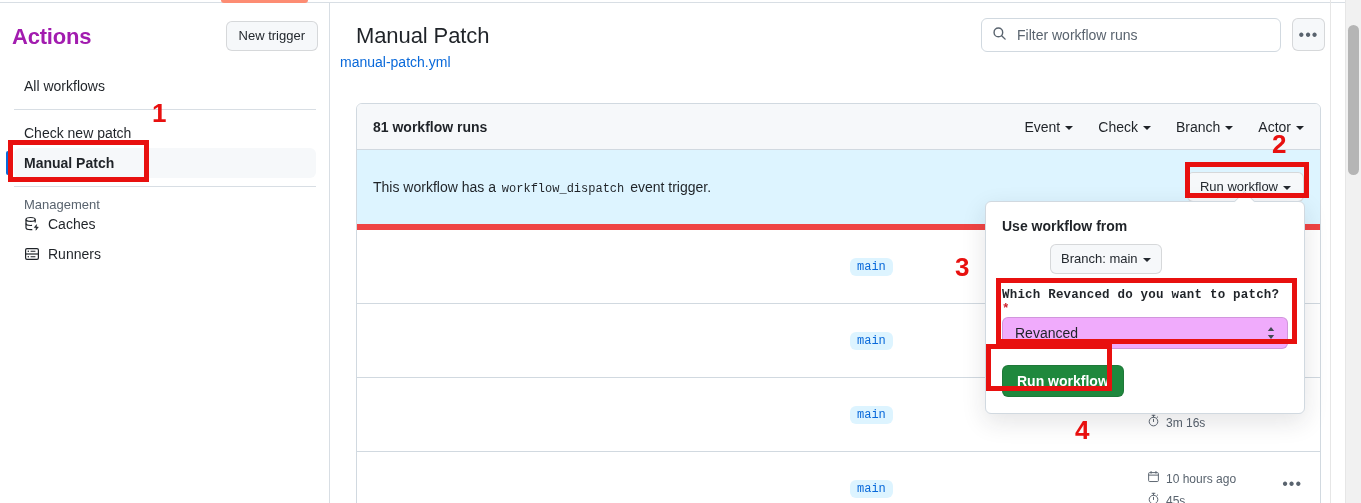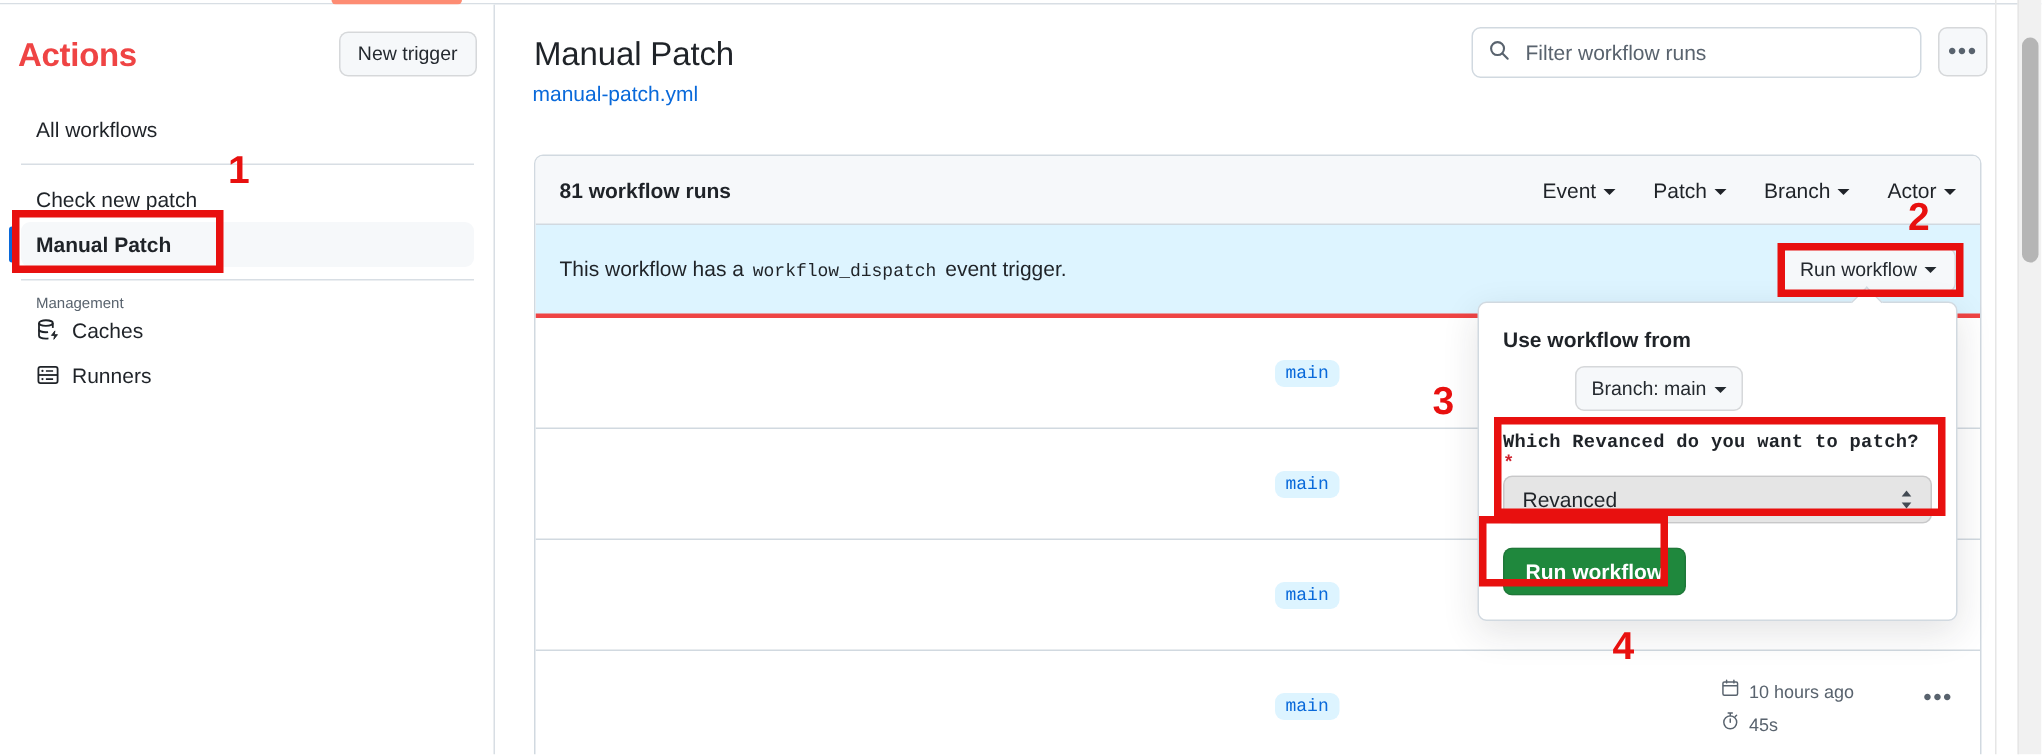--- a/index.html
+++ b/index.html
@@ -37,21 +37,21 @@
     border-right: 1px solid #d8dee4;
     box-sizing: border-box;
   }
   .sb-header {
     position: absolute; left: 12px; top: 18px;
     width: 306px; height: 34px;
   }
   .sb-title {
     position: absolute; left: 0; top: 3px;
     font-size: 22px; font-weight: 700; letter-spacing: -0.2px;
-    color: #ef4444;
+    color: #a21caf;
   }
   .new-workflow-btn {
     position: absolute; right: 0; top: 0;
     height: 30px; line-height: 28px;
     padding: 0 12px;
     font-size: 13px; color: #24292f;
     background: #f6f8fa;
     border: 1px solid rgba(31,35,40,0.15);
     border-radius: 6px;
     box-sizing: border-box;
@@ -82,21 +82,21 @@
     width: 4px; height: 24px;
     background: #0969da;
     border-radius: 6px;
   }
   .sb-divider {
     height: 1px; background: #d8dee4;
     margin: 8px 14px;
   }
   .sb-section-label {
     margin: 10px 24px 4px 24px;
-    font-size: 10px; color: #59636e; font-weight: 400;
+    font-size: 13px; color: #59636e; font-weight: 400;
   }
   .sb-mgmt-item {
     display: flex; align-items: flex-start;
     gap: 8px;
     height: 30px;
     margin: 0 14px;
     padding: 0 10px;
     border-radius: 6px;
     font-size: 14px; color: #1f2328;
     cursor: pointer;
@@ -110,21 +110,21 @@
     left: 331px; top: 3px;
     width: 1000px; height: 500px;
     overflow: hidden;
   }
   .page-title {
     position: absolute; left: 25px; top: 20px;
     font-size: 22px; font-weight: 400; letter-spacing: -0.1px;
     color: #1f2328;
   }
   .page-subtitle {
-    position: absolute; left: 24px; top: 51px;
+    position: absolute; left: 9px; top: 51px;
     font-size: 14px; color: #0969da; text-decoration: none;
     cursor: pointer;
   }
 
   
   .search-wrap {
     position: absolute; left: 650px; top: 15px;
     width: 300px; height: 34px;
     background: #ffffff;
     border: 1px solid #d1d9e0;
@@ -186,22 +186,22 @@
     display: inline-block;
     width: 0; height: 0; margin-left: 5px;
     vertical-align: middle;
     border-left: 4px solid transparent;
     border-right: 4px solid transparent;
     border-top: 4px solid currentColor;
   }
 
   .dispatch-banner {
     background: #ddf4ff;
-    border-bottom: 3px solid #ef4444;
-    height: 62px;
+    border-bottom: 6px solid #ef4444;
+    height: 80px;
     display: flex; align-items: center;
     padding: 0 16px;
     box-sizing: border-box;
   }
   .dispatch-text { font-size: 14px; color: #1f2328; }
   .dispatch-text code {
     font-family: "Liberation Mono", monospace;
     font-size: 12px;
     background: transparent;
     padding: 0 2px;
@@ -295,21 +295,21 @@
   .input-label {
     font-family: "Liberation Mono", monospace;
     font-size: 12.5px; font-weight: 700; color: #1f2328;
     margin-bottom: 1px;
     letter-spacing: 0.2px;
   }
   .req-star { color: #cf222e; font-weight: 700; }
   .select-field {
     position: relative;
     height: 32px;
-    background: #e5e5e5;
+    background: #f0abfc;
     border: 1px solid rgba(31,35,40,0.15);
     border-radius: 6px;
     box-sizing: border-box;
     display: flex; align-items: center;
     padding: 0 12px;
     font-size: 14px; color: #1f2328;
     cursor: pointer;
     margin-bottom: 16px;
   }
   .select-arrows {
@@ -436,21 +436,21 @@
   </div>
 
   <div class="kebab-btn">•••</div>
 
   <div class="runs-box">
 
     <div class="runs-header">
       <span class="runs-count">81 workflow runs</span>
       <div class="runs-filters">
         <span class="filter-btn"><span>Event</span><i class="caret"></i></span>
-        <span class="filter-btn"><span>Patch</span><i class="caret"></i></span>
+        <span class="filter-btn"><span>Check</span><i class="caret"></i></span>
         <span class="filter-btn"><span>Branch</span><i class="caret"></i></span>
         <span class="filter-btn"><span>Actor</span><i class="caret"></i></span>
       </div>
     </div>
 
     <div class="dispatch-banner">
       <span class="dispatch-text">
         <span>This workflow has a</span>
         <code>workflow_dispatch</code>
         <span>event trigger.</span>

